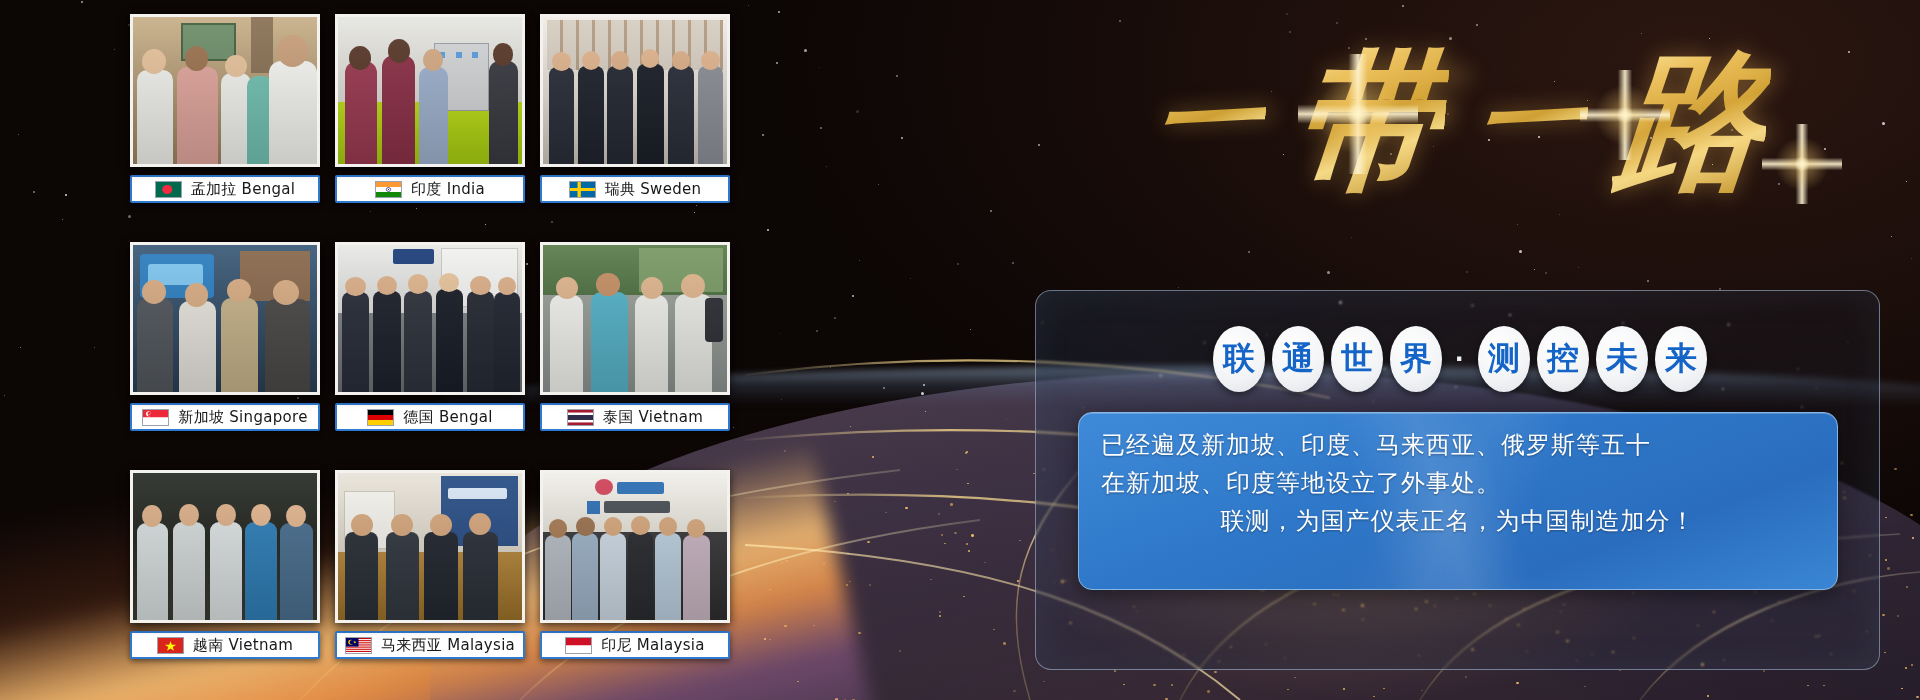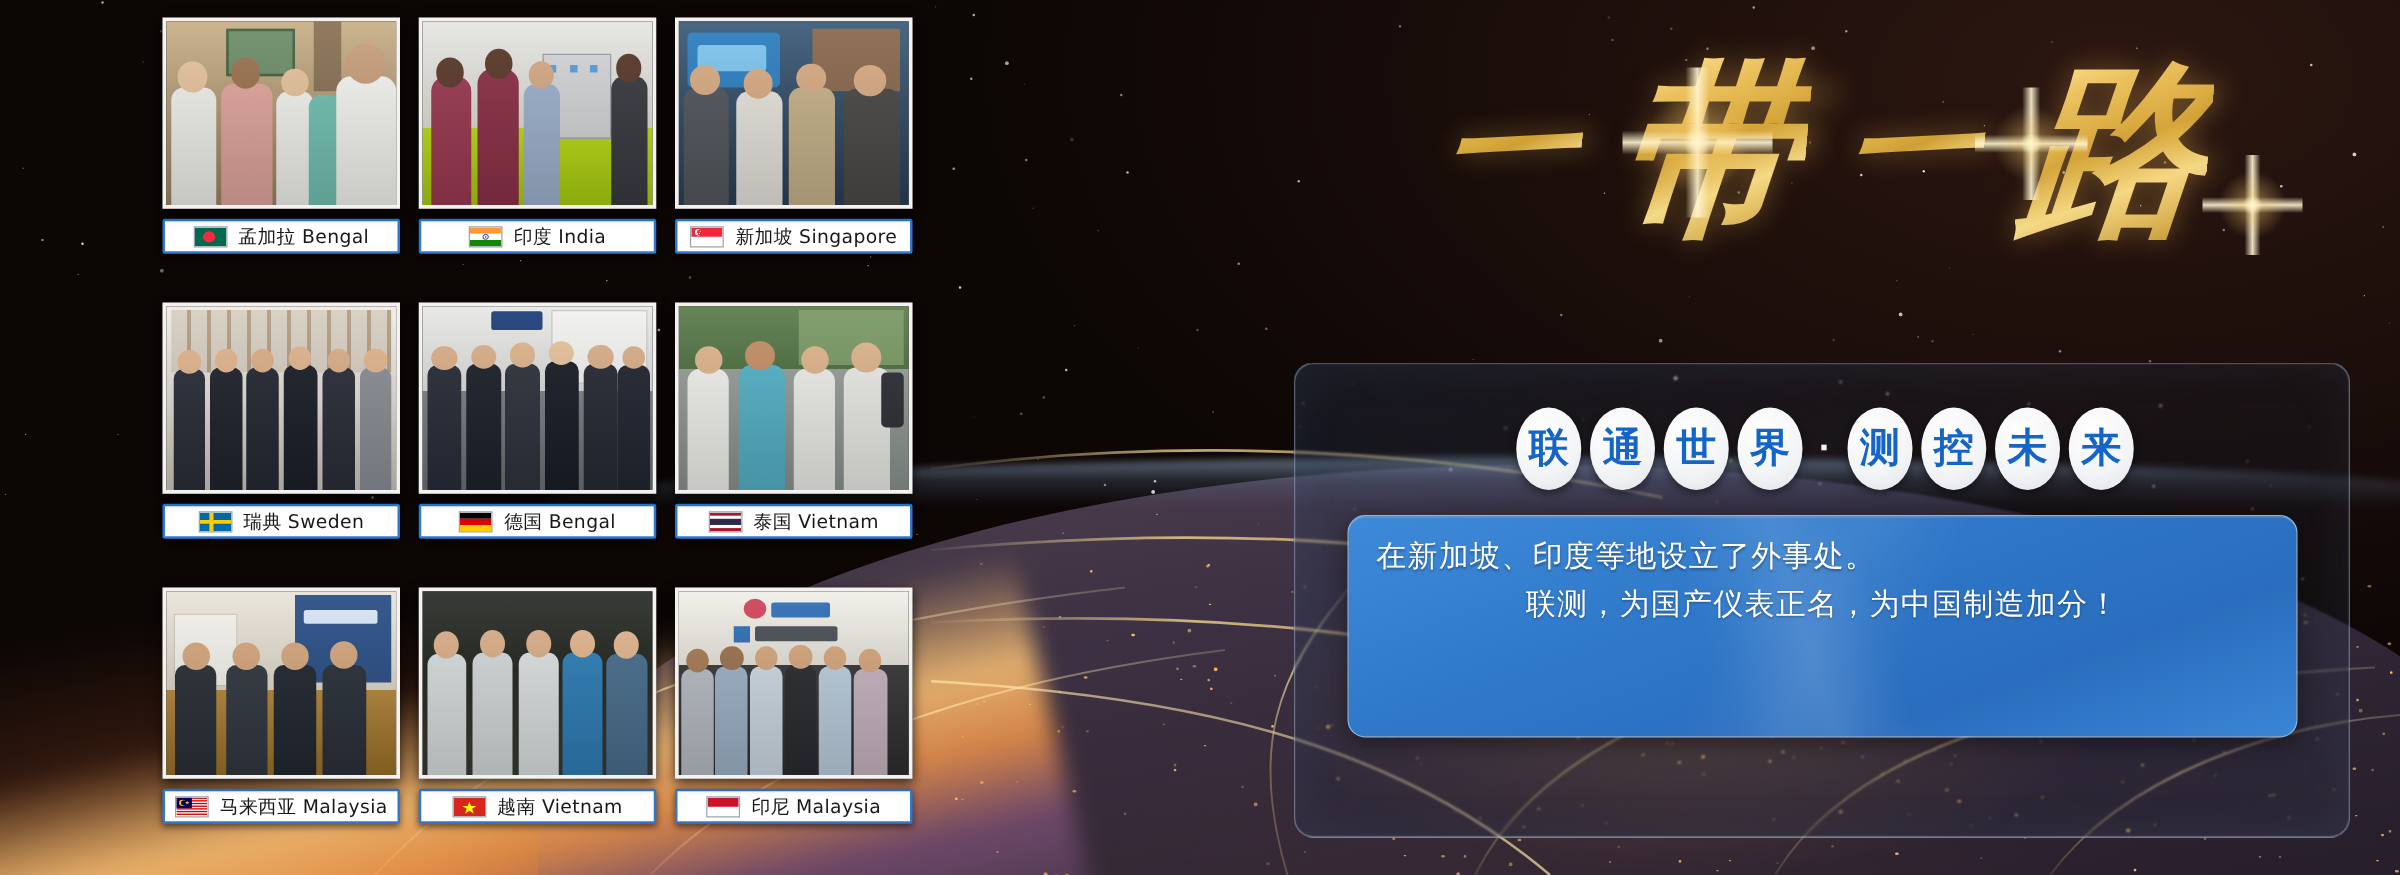--- a/index.html
+++ b/index.html
@@ -704,55 +704,20 @@
       <rect y="13.33" width="30" height="6.67" fill="#138808"></rect>
       <circle cx="15" cy="10" r="2.6" fill="none" stroke="#000080" stroke-width="0.8"></circle>
       <circle cx="15" cy="10" r="0.7" fill="#000080"></circle>
             </svg></span>
           <span class="cap-text">印度 India</span>
         </div>
       </div>
       <div class="cell">
         <div class="photo">
           <div class="ph-art">
-            <div style="position:absolute;inset:0;background:linear-gradient(180deg,#3e5d7a 0%,#35506b 40%,#2a3f56 100%)"></div>
-     <div style="position:absolute;left:4%;top:6%;width:40%;height:30%;background:#2e80c2;border-radius:4px"></div>
-     <div style="position:absolute;left:8%;top:13%;width:30%;height:14%;background:#7fc6ef;border-radius:3px"></div>
-     <div style="position:absolute;left:58%;top:4%;width:38%;height:34%;background:#8a6a4e"></div>
-     <div style="position:absolute;left:2%;top:36%;width:20%;height:64%;background:#53585e;border-radius:10px 10px 0 0"></div>
-     <div style="position:absolute;left:5%;top:24%;width:13%;height:16%;background:#d9ad85;border-radius:50%"></div>
-     <div style="position:absolute;left:25%;top:38%;width:20%;height:62%;background:#e9e6df;border-radius:10px 10px 0 0"></div>
-     <div style="position:absolute;left:28%;top:26%;width:13%;height:16%;background:#d9ad85;border-radius:50%"></div>
-     <div style="position:absolute;left:48%;top:36%;width:20%;height:64%;background:#c8b48b;border-radius:10px 10px 0 0"></div>
-     <div style="position:absolute;left:51%;top:23%;width:13%;height:16%;background:#d9ad85;border-radius:50%"></div>
-     <div style="position:absolute;left:72%;top:37%;width:24%;height:63%;background:#4c4a48;border-radius:10px 10px 0 0"></div>
-     <div style="position:absolute;left:76%;top:24%;width:14%;height:17%;background:#d9ad85;border-radius:50%"></div>
-          </div>
-          <div class="ph-shade"></div>
-        </div>
-        <div class="caption">
-          <span class="flag"><svg viewBox="0 0 30 20" width="100%" height="100%" preserveAspectRatio="none">
-      <rect width="30" height="10" fill="#ED2939"></rect>
-              <rect y="10" width="30" height="10" fill="#fff"></rect>
-      <circle cx="7" cy="5" r="3.4" fill="#fff"></circle>
-              <circle cx="8.6" cy="5" r="3.2" fill="#ED2939"></circle>
-      <g fill="#fff">
-                <circle cx="7" cy="2.4" r="0.6"></circle>
-                <circle cx="5.3" cy="4" r="0.6"></circle>
-                <circle cx="8.7" cy="4" r="0.6"></circle>
-      <circle cx="6" cy="6.2" r="0.6"></circle>
-                <circle cx="8" cy="6.2" r="0.6"></circle>
-              </g>
-            </svg></span>
-          <span class="cap-text">新加坡 Singapore</span>
-        </div>
-      </div>
-      <div class="cell">
-        <div class="photo">
-          <div class="ph-art">
             <div style="position:absolute;inset:0;background:linear-gradient(180deg,#f0ece6 0%,#e6e0d8 52%,#cfc8bf 100%)"></div>
      <div style="position:absolute;left:2%;top:2%;width:96%;height:34%;background:repeating-linear-gradient(90deg,#d8cfc2 0 13px,#b49d83 13px 16px)"></div>
      <div style="position:absolute;left:3%;top:34%;width:14%;height:66%;background:#2b2f3a;border-radius:8px 8px 0 0"></div>
      <div style="position:absolute;left:5%;top:24%;width:10%;height:13%;background:#e2b690;border-radius:50%"></div>
      <div style="position:absolute;left:19%;top:33%;width:14%;height:67%;background:#20242e;border-radius:8px 8px 0 0"></div>
      <div style="position:absolute;left:21%;top:23%;width:10%;height:13%;background:#e2b690;border-radius:50%"></div>
      <div style="position:absolute;left:35%;top:33%;width:14%;height:67%;background:#262a34;border-radius:8px 8px 0 0"></div>
      <div style="position:absolute;left:37%;top:23%;width:10%;height:13%;background:#dcb08a;border-radius:50%"></div>
      <div style="position:absolute;left:51%;top:32%;width:15%;height:68%;background:#1c2029;border-radius:8px 8px 0 0"></div>
      <div style="position:absolute;left:53%;top:22%;width:10%;height:13%;background:#e2b690;border-radius:50%"></div>
@@ -763,20 +728,55 @@
           </div>
           <div class="ph-shade"></div>
         </div>
         <div class="caption">
           <span class="flag"><svg viewBox="0 0 30 20" width="100%" height="100%" preserveAspectRatio="none">
       <rect width="30" height="20" fill="#006AA7"></rect>
               <rect x="9" width="4" height="20" fill="#FECC00"></rect>
       <rect y="8" width="30" height="4" fill="#FECC00"></rect>
             </svg></span>
           <span class="cap-text">瑞典 Sweden</span>
+        </div>
+      </div>
+      <div class="cell">
+        <div class="photo">
+          <div class="ph-art">
+            <div style="position:absolute;inset:0;background:linear-gradient(180deg,#3e5d7a 0%,#35506b 40%,#2a3f56 100%)"></div>
+     <div style="position:absolute;left:4%;top:6%;width:40%;height:30%;background:#2e80c2;border-radius:4px"></div>
+     <div style="position:absolute;left:8%;top:13%;width:30%;height:14%;background:#7fc6ef;border-radius:3px"></div>
+     <div style="position:absolute;left:58%;top:4%;width:38%;height:34%;background:#8a6a4e"></div>
+     <div style="position:absolute;left:2%;top:36%;width:20%;height:64%;background:#53585e;border-radius:10px 10px 0 0"></div>
+     <div style="position:absolute;left:5%;top:24%;width:13%;height:16%;background:#d9ad85;border-radius:50%"></div>
+     <div style="position:absolute;left:25%;top:38%;width:20%;height:62%;background:#e9e6df;border-radius:10px 10px 0 0"></div>
+     <div style="position:absolute;left:28%;top:26%;width:13%;height:16%;background:#d9ad85;border-radius:50%"></div>
+     <div style="position:absolute;left:48%;top:36%;width:20%;height:64%;background:#c8b48b;border-radius:10px 10px 0 0"></div>
+     <div style="position:absolute;left:51%;top:23%;width:13%;height:16%;background:#d9ad85;border-radius:50%"></div>
+     <div style="position:absolute;left:72%;top:37%;width:24%;height:63%;background:#4c4a48;border-radius:10px 10px 0 0"></div>
+     <div style="position:absolute;left:76%;top:24%;width:14%;height:17%;background:#d9ad85;border-radius:50%"></div>
+          </div>
+          <div class="ph-shade"></div>
+        </div>
+        <div class="caption">
+          <span class="flag"><svg viewBox="0 0 30 20" width="100%" height="100%" preserveAspectRatio="none">
+      <rect width="30" height="10" fill="#ED2939"></rect>
+              <rect y="10" width="30" height="10" fill="#fff"></rect>
+      <circle cx="7" cy="5" r="3.4" fill="#fff"></circle>
+              <circle cx="8.6" cy="5" r="3.2" fill="#ED2939"></circle>
+      <g fill="#fff">
+                <circle cx="7" cy="2.4" r="0.6"></circle>
+                <circle cx="5.3" cy="4" r="0.6"></circle>
+                <circle cx="8.7" cy="4" r="0.6"></circle>
+      <circle cx="6" cy="6.2" r="0.6"></circle>
+                <circle cx="8" cy="6.2" r="0.6"></circle>
+              </g>
+            </svg></span>
+          <span class="cap-text">新加坡 Singapore</span>
         </div>
       </div>
       <div class="cell">
         <div class="photo">
           <div class="ph-art">
             <div style="position:absolute;inset:0;background:linear-gradient(180deg,#e8e8e6 0%,#dcdcda 46%,#7e8488 46%,#6d7276 100%)"></div>
      <div style="position:absolute;left:30%;top:3%;width:22%;height:10%;background:#1d3f7a;border-radius:2px"></div>
      <div style="position:absolute;left:56%;top:2%;width:42%;height:40%;background:#f2f2f0;border:1px solid #c6c6c2"></div>
      <div style="position:absolute;left:2%;top:32%;width:15%;height:68%;background:#2a2e3a;border-radius:8px 8px 0 0"></div>
      <div style="position:absolute;left:4%;top:22%;width:11%;height:13%;background:#dcb08a;border-radius:50%"></div>
@@ -825,20 +825,45 @@
               <rect width="30" height="3.4" fill="#A51931"></rect>
       <rect y="16.6" width="30" height="3.4" fill="#A51931"></rect>
               <rect y="6.7" width="30" height="6.6" fill="#2D2A4A"></rect>
             </svg></span>
           <span class="cap-text">泰国 Vietnam</span>
         </div>
       </div>
       <div class="cell">
         <div class="photo">
           <div class="ph-art">
+            <div style="position:absolute;inset:0;background:linear-gradient(180deg,#2b2f2a 0%,#23261f 44%,#3a3c33 100%)"></div>
+     <div style="position:absolute;left:2%;top:34%;width:17%;height:66%;background:#d9dfe0;border-radius:9px 9px 0 0"></div>
+     <div style="position:absolute;left:5%;top:22%;width:11%;height:15%;background:#dcb08a;border-radius:50%"></div>
+     <div style="position:absolute;left:22%;top:33%;width:17%;height:67%;background:#d6dbdc;border-radius:9px 9px 0 0"></div>
+     <div style="position:absolute;left:25%;top:21%;width:11%;height:15%;background:#dcb08a;border-radius:50%"></div>
+     <div style="position:absolute;left:42%;top:33%;width:17%;height:67%;background:#dde2e3;border-radius:9px 9px 0 0"></div>
+     <div style="position:absolute;left:45%;top:21%;width:11%;height:15%;background:#dcb08a;border-radius:50%"></div>
+     <div style="position:absolute;left:61%;top:33%;width:17%;height:67%;background:#2f7fb8;border-radius:9px 9px 0 0"></div>
+     <div style="position:absolute;left:64%;top:21%;width:11%;height:15%;background:#e2b690;border-radius:50%"></div>
+     <div style="position:absolute;left:80%;top:34%;width:18%;height:66%;background:#4a6f8f;border-radius:9px 9px 0 0"></div>
+     <div style="position:absolute;left:83%;top:22%;width:11%;height:15%;background:#e2b690;border-radius:50%"></div>
+          </div>
+          <div class="ph-shade"></div>
+        </div>
+        <div class="caption">
+          <span class="flag"><svg viewBox="0 0 30 20" width="100%" height="100%" preserveAspectRatio="none">
+      <rect width="30" height="20" fill="#DA251D"></rect>
+      <path d="M15 4.2 l1.6 4.9 5.2 0 -4.2 3 1.6 4.9 -4.2-3 -4.2 3 1.6-4.9 -4.2-3 5.2 0z" fill="#FFFF00"></path>
+            </svg></span>
+          <span class="cap-text">越南 Vietnam</span>
+        </div>
+      </div>
+      <div class="cell">
+        <div class="photo">
+          <div class="ph-art">
             <div style="position:absolute;inset:0;background:linear-gradient(180deg,#e9e4da 0%,#ded7c9 54%,#b88a3e 54%,#9c7128 100%)"></div>
      <div style="position:absolute;left:56%;top:2%;width:42%;height:48%;background:#2a4f86"></div>
      <div style="position:absolute;left:60%;top:10%;width:32%;height:8%;background:#d9e6f4;border-radius:2px"></div>
      <div style="position:absolute;left:3%;top:12%;width:28%;height:40%;background:#f4f2ec;border:1px solid #ccc7bb"></div>
      <div style="position:absolute;left:4%;top:40%;width:18%;height:60%;background:#2b3038;border-radius:8px 8px 0 0"></div>
      <div style="position:absolute;left:7%;top:28%;width:12%;height:15%;background:#d6a87e;border-radius:50%"></div>
      <div style="position:absolute;left:26%;top:40%;width:18%;height:60%;background:#333942;border-radius:8px 8px 0 0"></div>
      <div style="position:absolute;left:29%;top:28%;width:12%;height:15%;background:#d6a87e;border-radius:50%"></div>
      <div style="position:absolute;left:47%;top:40%;width:18%;height:60%;background:#232831;border-radius:8px 8px 0 0"></div>
      <div style="position:absolute;left:50%;top:28%;width:12%;height:15%;background:#d6a87e;border-radius:50%"></div>
@@ -858,45 +883,20 @@
       <rect y="11.44" width="30" height="1.43"></rect>
                 <rect y="14.3" width="30" height="1.43"></rect>
       <rect y="17.16" width="30" height="1.43"></rect>
               </g>
       <rect width="15" height="11.4" fill="#010066"></rect>
       <circle cx="6" cy="5.7" r="3.3" fill="#FFCC00"></circle>
               <circle cx="7.4" cy="5.7" r="2.9" fill="#010066"></circle>
       <path d="M10.6 3.4 l0.5 1.5 1.6 0 -1.3 1 0.5 1.5 -1.3-0.95 -1.3 0.95 0.5-1.5 -1.3-1 1.6 0z" fill="#FFCC00"></path>
             </svg></span>
           <span class="cap-text">马来西亚 Malaysia</span>
-        </div>
-      </div>
-      <div class="cell">
-        <div class="photo">
-          <div class="ph-art">
-            <div style="position:absolute;inset:0;background:linear-gradient(180deg,#2b2f2a 0%,#23261f 44%,#3a3c33 100%)"></div>
-     <div style="position:absolute;left:2%;top:34%;width:17%;height:66%;background:#d9dfe0;border-radius:9px 9px 0 0"></div>
-     <div style="position:absolute;left:5%;top:22%;width:11%;height:15%;background:#dcb08a;border-radius:50%"></div>
-     <div style="position:absolute;left:22%;top:33%;width:17%;height:67%;background:#d6dbdc;border-radius:9px 9px 0 0"></div>
-     <div style="position:absolute;left:25%;top:21%;width:11%;height:15%;background:#dcb08a;border-radius:50%"></div>
-     <div style="position:absolute;left:42%;top:33%;width:17%;height:67%;background:#dde2e3;border-radius:9px 9px 0 0"></div>
-     <div style="position:absolute;left:45%;top:21%;width:11%;height:15%;background:#dcb08a;border-radius:50%"></div>
-     <div style="position:absolute;left:61%;top:33%;width:17%;height:67%;background:#2f7fb8;border-radius:9px 9px 0 0"></div>
-     <div style="position:absolute;left:64%;top:21%;width:11%;height:15%;background:#e2b690;border-radius:50%"></div>
-     <div style="position:absolute;left:80%;top:34%;width:18%;height:66%;background:#4a6f8f;border-radius:9px 9px 0 0"></div>
-     <div style="position:absolute;left:83%;top:22%;width:11%;height:15%;background:#e2b690;border-radius:50%"></div>
-          </div>
-          <div class="ph-shade"></div>
-        </div>
-        <div class="caption">
-          <span class="flag"><svg viewBox="0 0 30 20" width="100%" height="100%" preserveAspectRatio="none">
-      <rect width="30" height="20" fill="#DA251D"></rect>
-      <path d="M15 4.2 l1.6 4.9 5.2 0 -4.2 3 1.6 4.9 -4.2-3 -4.2 3 1.6-4.9 -4.2-3 5.2 0z" fill="#FFFF00"></path>
-            </svg></span>
-          <span class="cap-text">越南 Vietnam</span>
         </div>
       </div>
       <div class="cell">
         <div class="photo">
           <div class="ph-art">
             <div style="position:absolute;inset:0;background:linear-gradient(180deg,#f1efe9 0%,#e4e1d8 40%,#3a3a3c 40%,#2e2e30 100%)"></div>
      <div style="position:absolute;left:28%;top:4%;width:10%;height:11%;background:#d0455b;border-radius:50%"></div>
      <div style="position:absolute;left:40%;top:6%;width:26%;height:8%;background:#2f6fb5;border-radius:2px"></div>
      <div style="position:absolute;left:24%;top:19%;width:7%;height:9%;background:#2f6fb5"></div>
      <div style="position:absolute;left:33%;top:19%;width:36%;height:8%;background:#4a4f56;border-radius:2px"></div>
@@ -943,17 +943,18 @@
       <div class="slo-char">世</div>
       <div class="slo-char">界</div>
       <div class="slo-dot">·</div>
       <div class="slo-char">测</div>
       <div class="slo-char">控</div>
       <div class="slo-char">未</div>
       <div class="slo-char">来</div>
     </div>
 
   <div id="bodybox">
+    <div class="body-line">已经遍及新加坡、印度、马来西亚、俄罗斯等五十</div>
     <div class="body-line">在新加坡、印度等地设立了外事处。</div>
     <div class="body-line center">联测，为国产仪表正名，为中国制造加分！</div>
   </div>
 
 </div>
 
 </body></html>

